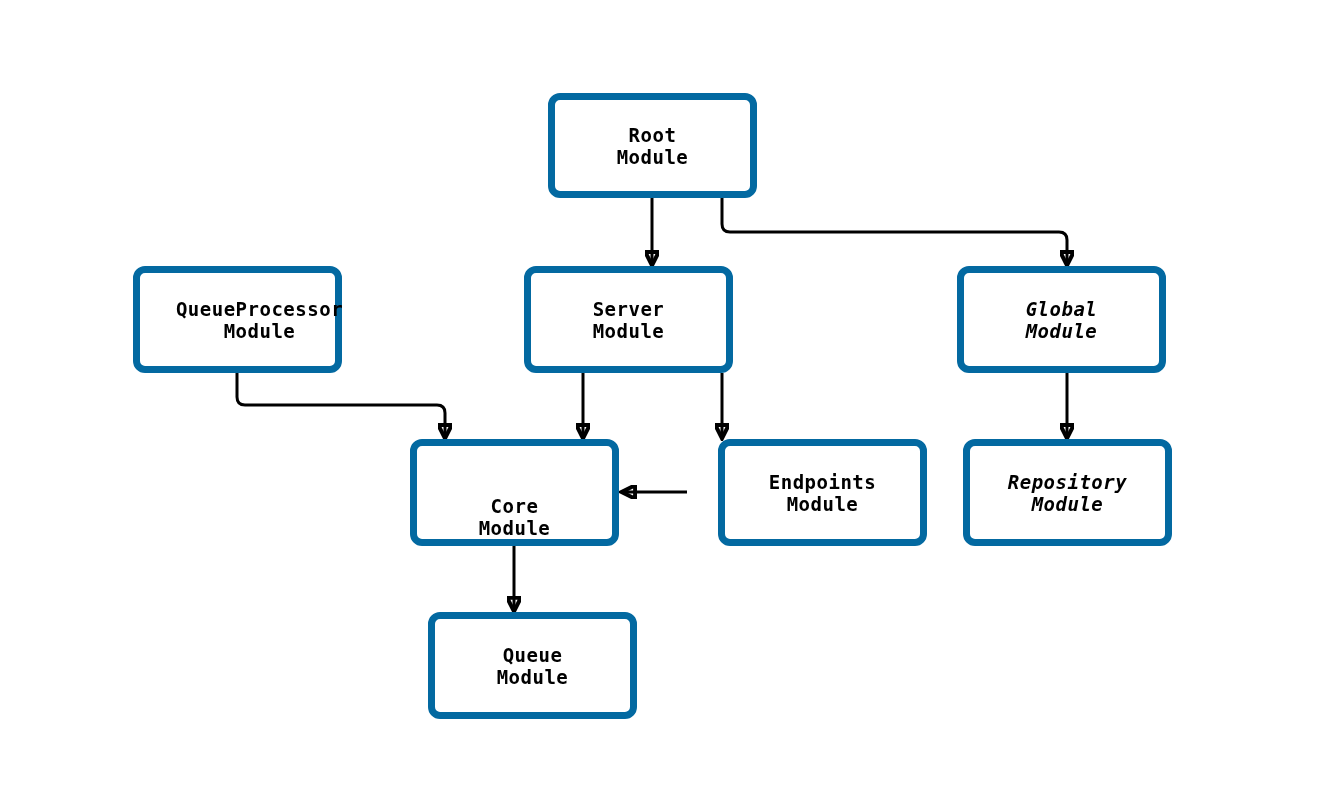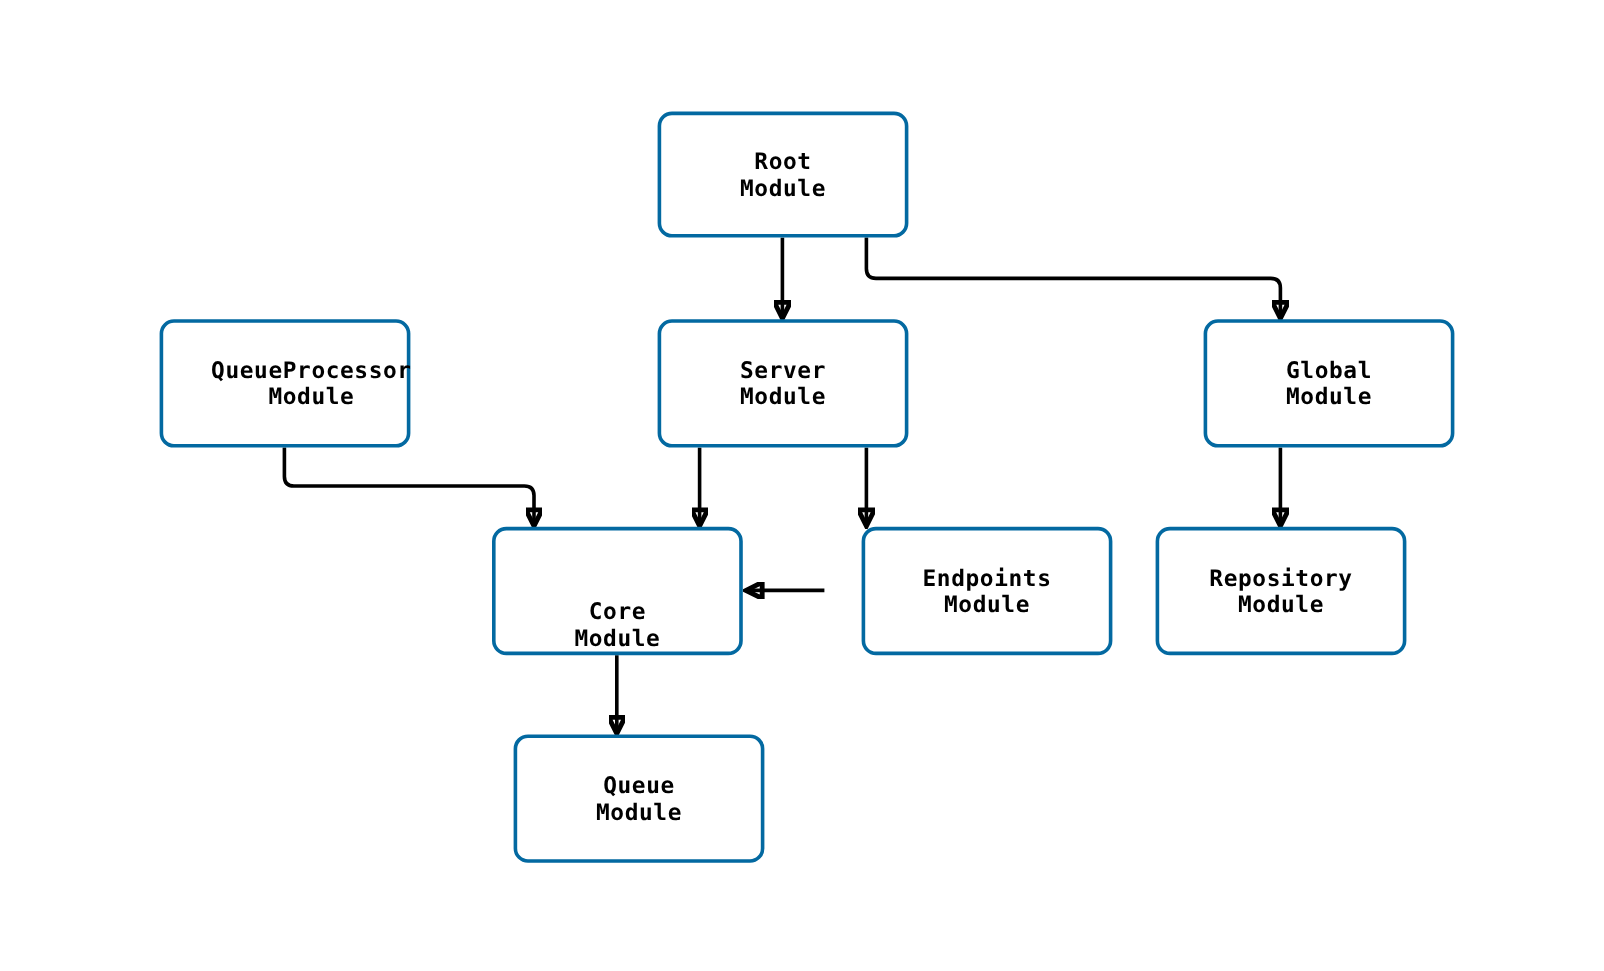--- a/index.html
+++ b/index.html
@@ -27,42 +27,42 @@
     fill: none;
     stroke: #000000;
     stroke-width: 3;
   }
   .node {
     position: absolute;
     width: 209px;
     height: 107px;
     box-sizing: border-box;
     background: #ffffff;
-    border: 3px solid #0369a1;
+    border: 7px solid #0369a1;
     border-radius: 12px;
     display: flex;
     align-items: center;
     justify-content: center;
     text-align: center;
   }
   .node-label {
     white-space: pre-line;
     font-size: 19px;
     line-height: 22px;
     font-weight: bold;
     color: #000000;
     letter-spacing: 0.5px;
   }
   .node-root         { left: 548px;  top: 93px;  height: 105px; }
   .node-queue-processor { left: 133px;  top: 266px; padding-left: 44px; }
-  .node-server       { left: 548px;  top: 266px; align-items: center; }
-  .node-global       { left: 1003px;  top: 266px; }
+  .node-server       { left: 524px;  top: 266px; align-items: center; }
+  .node-global       { left: 957px;  top: 266px; font-style: italic; }
   .node-core         { left: 410px;  top: 439px; align-items: flex-end; }
   .node-endpoints    { left: 718px;  top: 439px; }
-  .node-repository   { left: 963px;  top: 439px; }
+  .node-repository   { left: 963px;  top: 439px; font-style: italic; }
   .node-queue        { left: 428px;  top: 612px; }
 </style>
 </head>
 <body>
 
 <div class="canvas">
 
   <svg class="edges" width="1337" height="809" viewBox="0 0 1337 809" aria-hidden="true">
     <defs>
       <marker id="arrow" viewBox="0 0 10 10" refX="9" refY="5" markerWidth="6" markerHeight="4.5" orient="auto-start-reverse">

